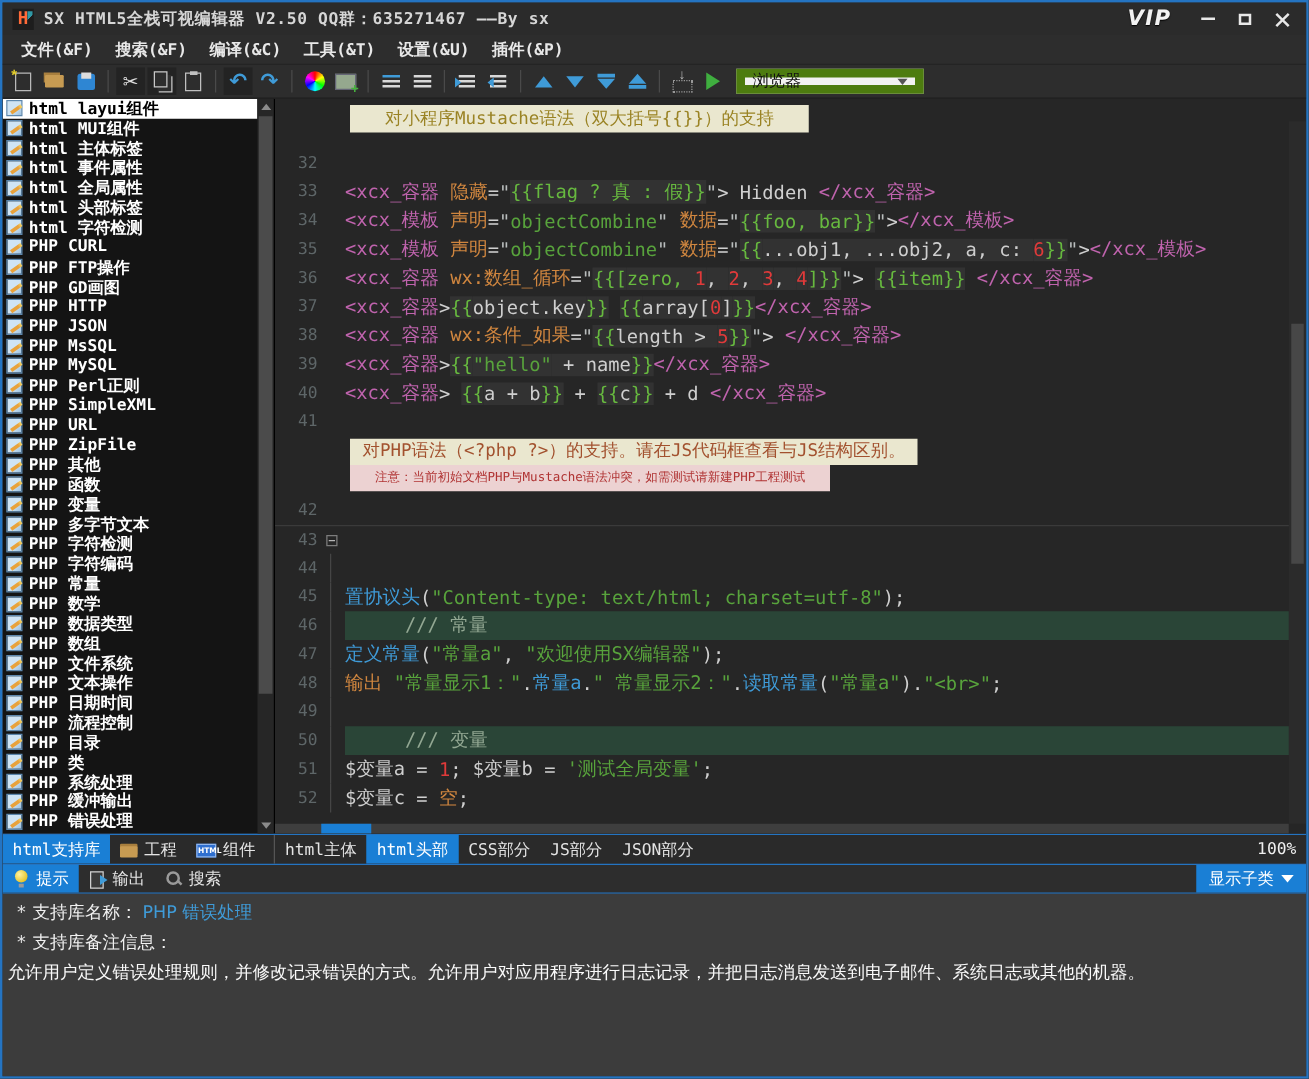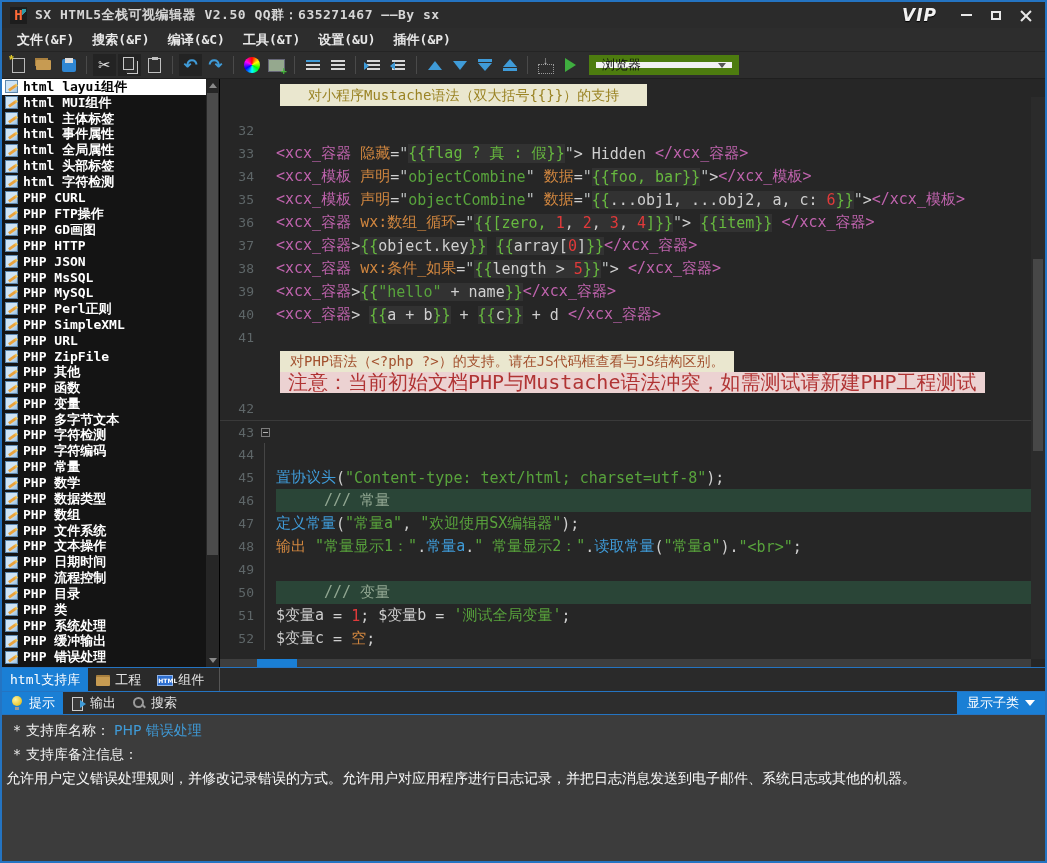--- a/index.html
+++ b/index.html
@@ -126,21 +126,21 @@
   .fold-box::after{ content:""; position:absolute; left:1px; top:3px; width:5px; height:1px; background:#b5b5b5;}
   .codetext{ flex:1; height:100%; display:flex; align-items:center; }
   .code-row.band .codetext{ background:#2a4537; }
   .sg-tag{color:#bf63ad;} .sg-attr{color:#d0863f;} .sg-pln{color:#cfcfcf;} .sg-q{color:#b9bdbd;}
   .sg-mus{color:#67b93f;} .sg-num{color:#e03a3a;} .sg-str{color:#58a33c;} .sg-fn{color:#3f9bd8;}
   .sg-kw{color:#d0863f;} .sg-cmt{color:#93a893;margin-left:48px;}
   .hl{ background:#323232; }
   .ed-notice{ margin:2px 0 4px 60px; }
   .ed-notice .n1{ width:fit-content; background:#eae7cf; color:#a2512e; padding:0 10px; font-size:14px;
                   height:21px; line-height:21px;}
-  .ed-notice .n2{ width:fit-content; background:#ecd2d2; color:#b03434; padding:0 8px; font-size:20px;
+  .ed-notice .n2{ width:fit-content; background:#ecd2d2; color:#b03434; padding:0 20px; font-size:10px;
                   height:21px; line-height:21px;}
   .ed-vscroll{ position:absolute; right:0; top:18px; bottom:8px; width:14px; background:#2b2b2b; }
   .ed-vthumb{ position:absolute; left:2px; right:2px; top:162px; height:192px; background:#474747; }
   .ed-hscroll{ position:absolute; left:0; right:14px; bottom:0; height:8px; background:#3e3e3e; }
   .ed-hthumb{ position:absolute; left:37px; width:40px; top:0; bottom:0; background:#1a7fd5; }
 
   
   .brow1{ flex:0 0 24px; display:flex; background:#2a2a2a; border-top:1px solid #2474c2; }
   .brow1-left{ width:218px; flex:0 0 218px; display:flex; border-right:1px solid #555; }
   .brow1-right{ flex:1; display:flex; align-items:center; }
@@ -449,20 +449,38 @@
         </div>
         <div class="btab">
           <span class="p-icon ic-folder"></span>
           <span>工程</span>
         </div>
         <div class="btab">
           <span class="p-icon ic-component">HTML</span>
           <span>组件</span>
         </div>
       </div>
+    <div class="brow1-right">
+        <div class="btab">
+          <span>html主体</span>
+        </div>
+        <div class="btab active">
+          <span>html头部</span>
+        </div>
+        <div class="btab">
+          <span>CSS部分</span>
+        </div>
+        <div class="btab">
+          <span>JS部分</span>
+        </div>
+        <div class="btab">
+          <span>JSON部分</span>
+        </div>
+        <span class="zoom-label">100%</span>
+      </div>
   </div>
 
   <div class="brow2">
     <span style="display:flex;align-items:stretch;">
         <div class="btab active">
           <span class="p-icon ic-bulb"></span>
           <span>提示</span>
         </div>
         <div class="btab">
           <span class="p-icon ic-output"></span>

